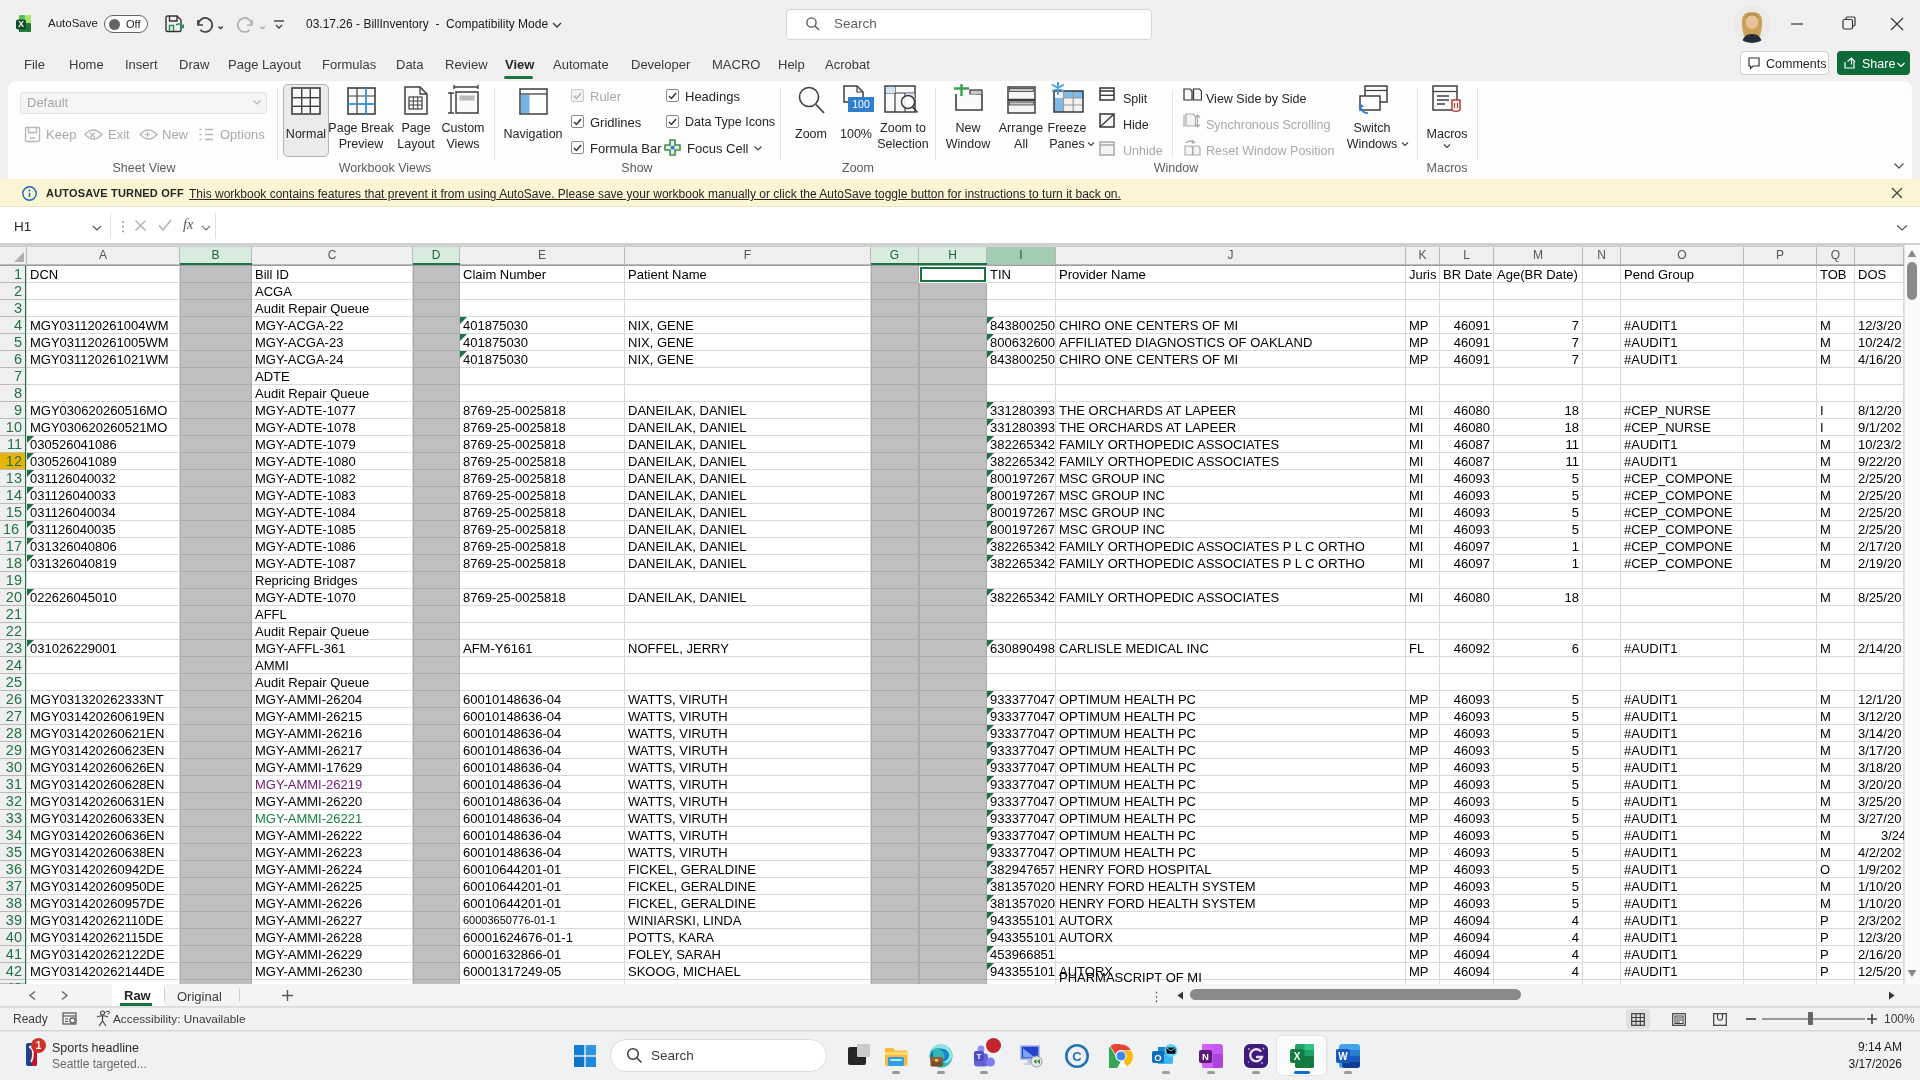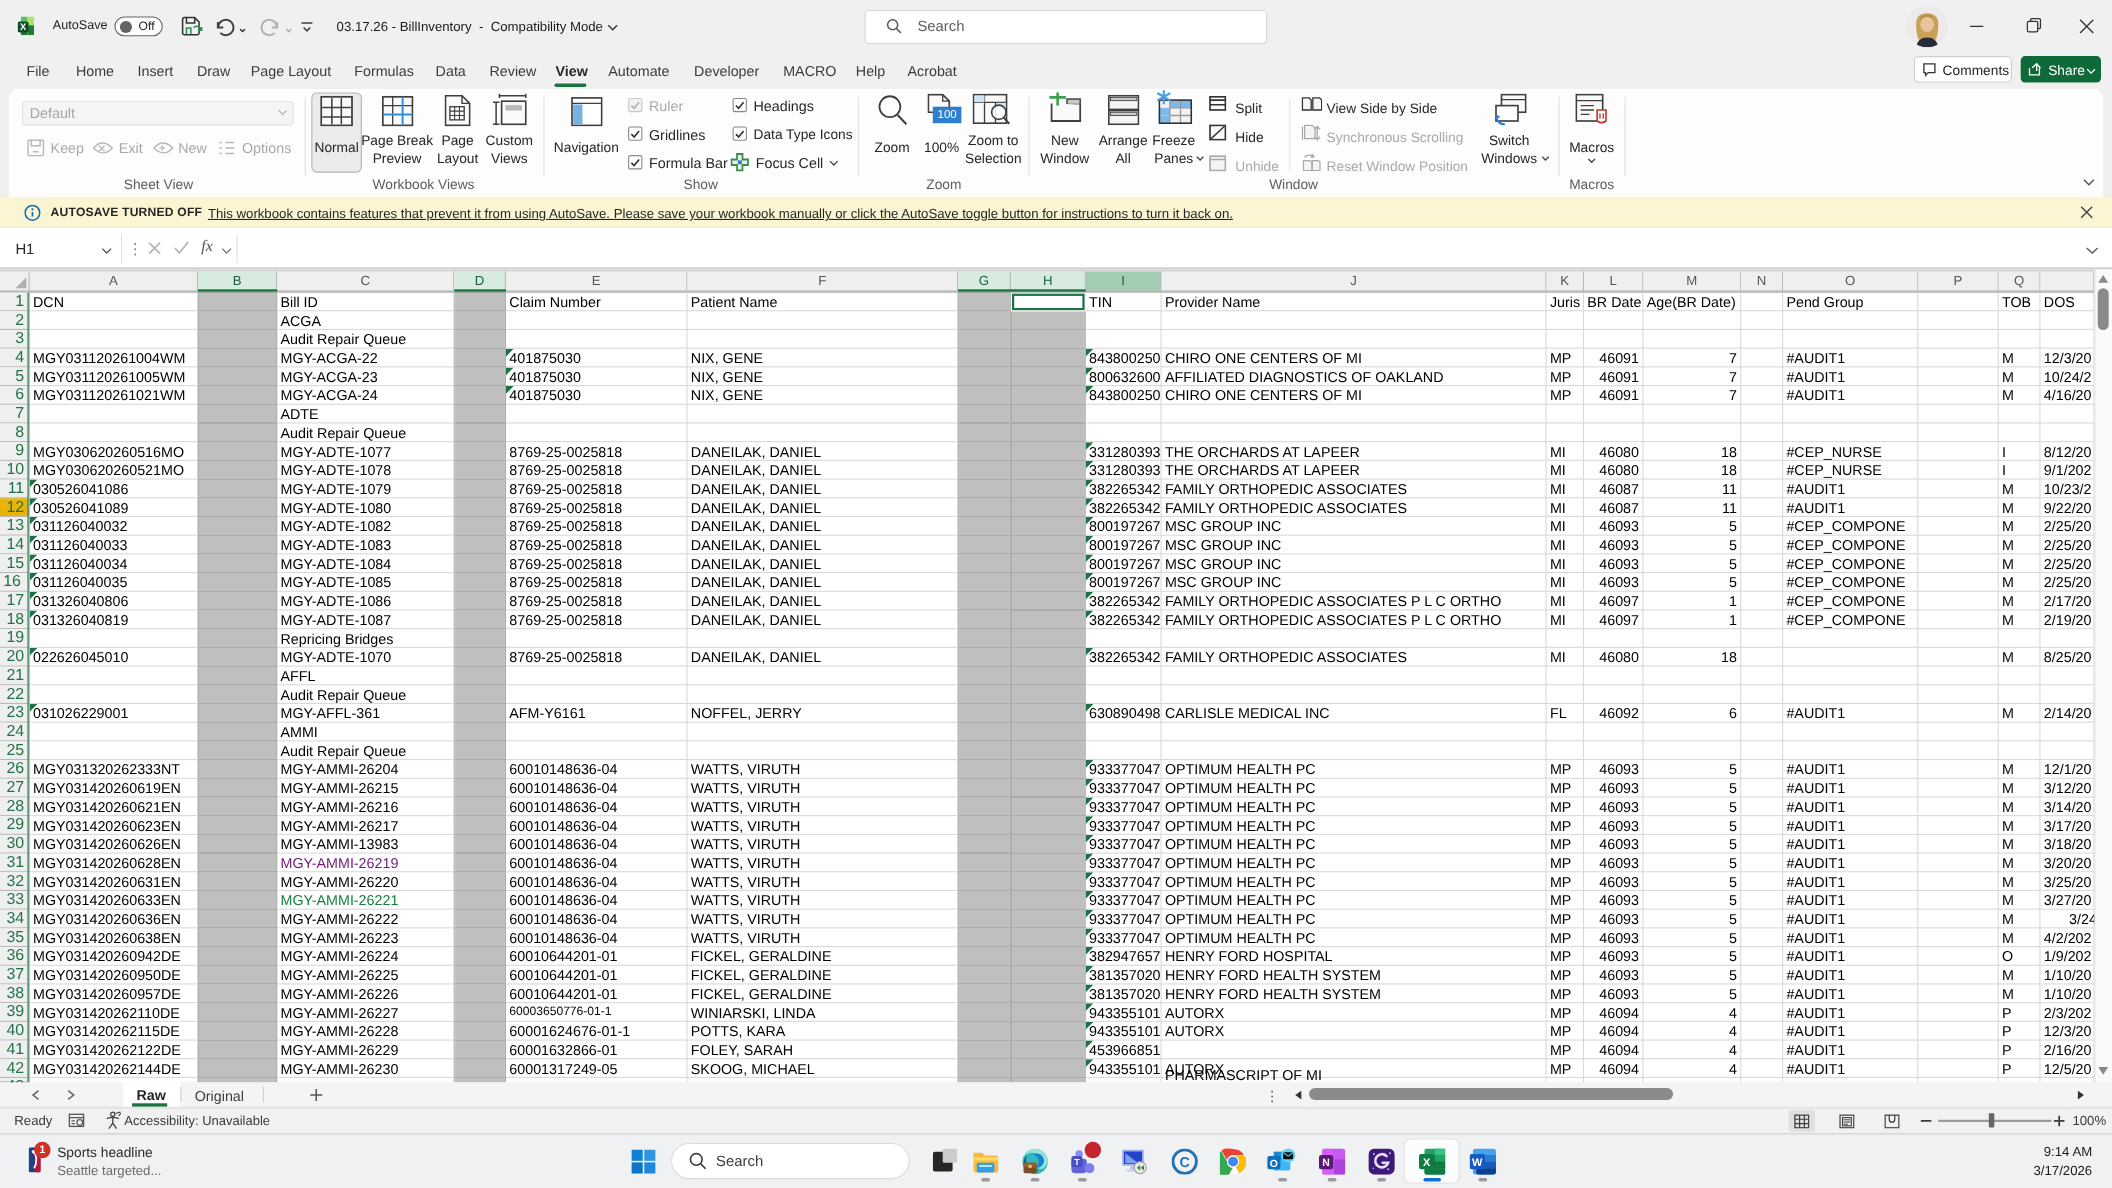--- a/index.html
+++ b/index.html
@@ -833,21 +833,21 @@
 <div style="position:absolute;left:1409px;top:742px;height:17px;font-size:13px;color:#000;line-height:17px;white-space:pre;">MP</div>
 <div style="position:absolute;left:1624px;top:742px;height:17px;font-size:13px;color:#000;line-height:17px;white-space:pre;">#AUDIT1</div>
 <div style="position:absolute;left:1820px;top:742px;height:17px;font-size:13px;color:#000;line-height:17px;white-space:pre;">M</div>
 <div style="position:absolute;left:1858px;top:742px;height:17px;font-size:13px;color:#000;line-height:17px;white-space:pre;">3/17/20</div>
 <div style="position:absolute;left:1440px;top:742px;width:50px;height:17px;font-size:13px;color:#000;text-align:right;line-height:17px;white-space:pre;">46093</div>
 <div style="position:absolute;left:1494px;top:742px;width:85px;height:17px;font-size:13px;color:#000;text-align:right;line-height:17px;white-space:pre;">5</div>
 <svg class="abs" style="left:987px;top:742px" width="7" height="7" viewBox="0 0 7 7">
     <path d="M0 0 H7 L0 7 Z" fill="#1e7145"></path>
   </svg>
 <div style="position:absolute;left:30px;top:759px;height:17px;font-size:13px;color:#000;line-height:17px;white-space:pre;">MGY031420260626EN</div>
-<div style="position:absolute;left:255px;top:759px;height:17px;font-size:13px;color:#000;line-height:17px;white-space:pre;">MGY-AMMI-13983</div>
+<div style="position:absolute;left:255px;top:759px;height:17px;font-size:13px;color:#000;line-height:17px;white-space:pre;">MGY-AMMI-17629</div>
 <div style="position:absolute;left:463px;top:759px;height:17px;font-size:13px;color:#000;line-height:17px;white-space:pre;">60010148636-04</div>
 <div style="position:absolute;left:628px;top:759px;height:17px;font-size:13px;color:#000;line-height:17px;white-space:pre;">WATTS, VIRUTH</div>
 <div style="position:absolute;left:990px;top:759px;height:17px;font-size:13px;color:#000;line-height:17px;white-space:pre;">933377047</div>
 <div style="position:absolute;left:1059px;top:759px;height:17px;font-size:13px;color:#000;line-height:17px;white-space:pre;">OPTIMUM HEALTH PC</div>
 <div style="position:absolute;left:1409px;top:759px;height:17px;font-size:13px;color:#000;line-height:17px;white-space:pre;">MP</div>
 <div style="position:absolute;left:1624px;top:759px;height:17px;font-size:13px;color:#000;line-height:17px;white-space:pre;">#AUDIT1</div>
 <div style="position:absolute;left:1820px;top:759px;height:17px;font-size:13px;color:#000;line-height:17px;white-space:pre;">M</div>
 <div style="position:absolute;left:1858px;top:759px;height:17px;font-size:13px;color:#000;line-height:17px;white-space:pre;">3/18/20</div>
 <div style="position:absolute;left:1440px;top:759px;width:50px;height:17px;font-size:13px;color:#000;text-align:right;line-height:17px;white-space:pre;">46093</div>
 <div style="position:absolute;left:1494px;top:759px;width:85px;height:17px;font-size:13px;color:#000;text-align:right;line-height:17px;white-space:pre;">5</div>

